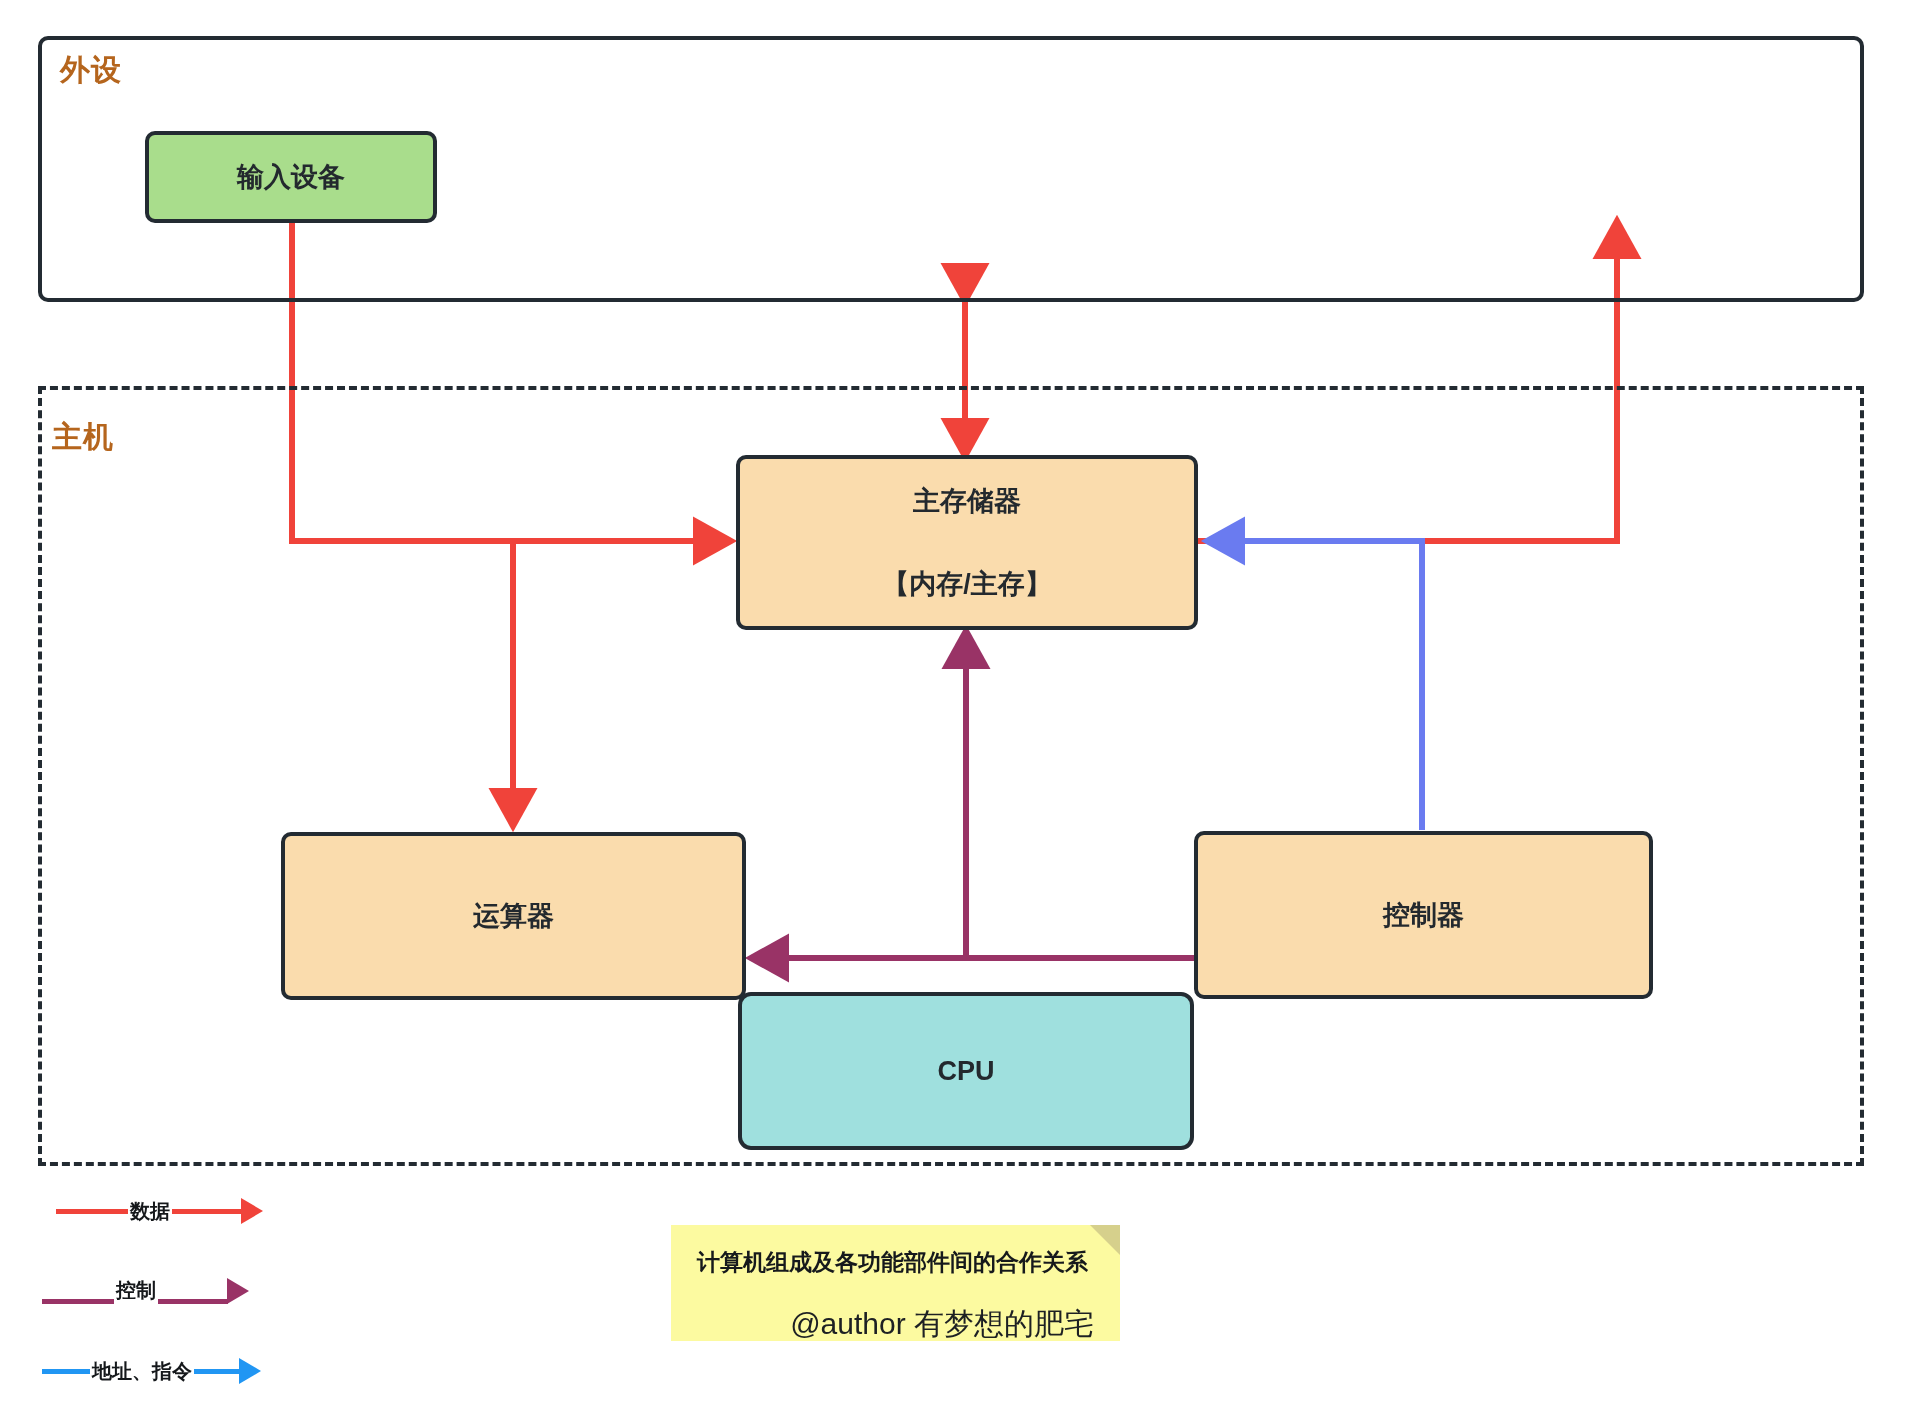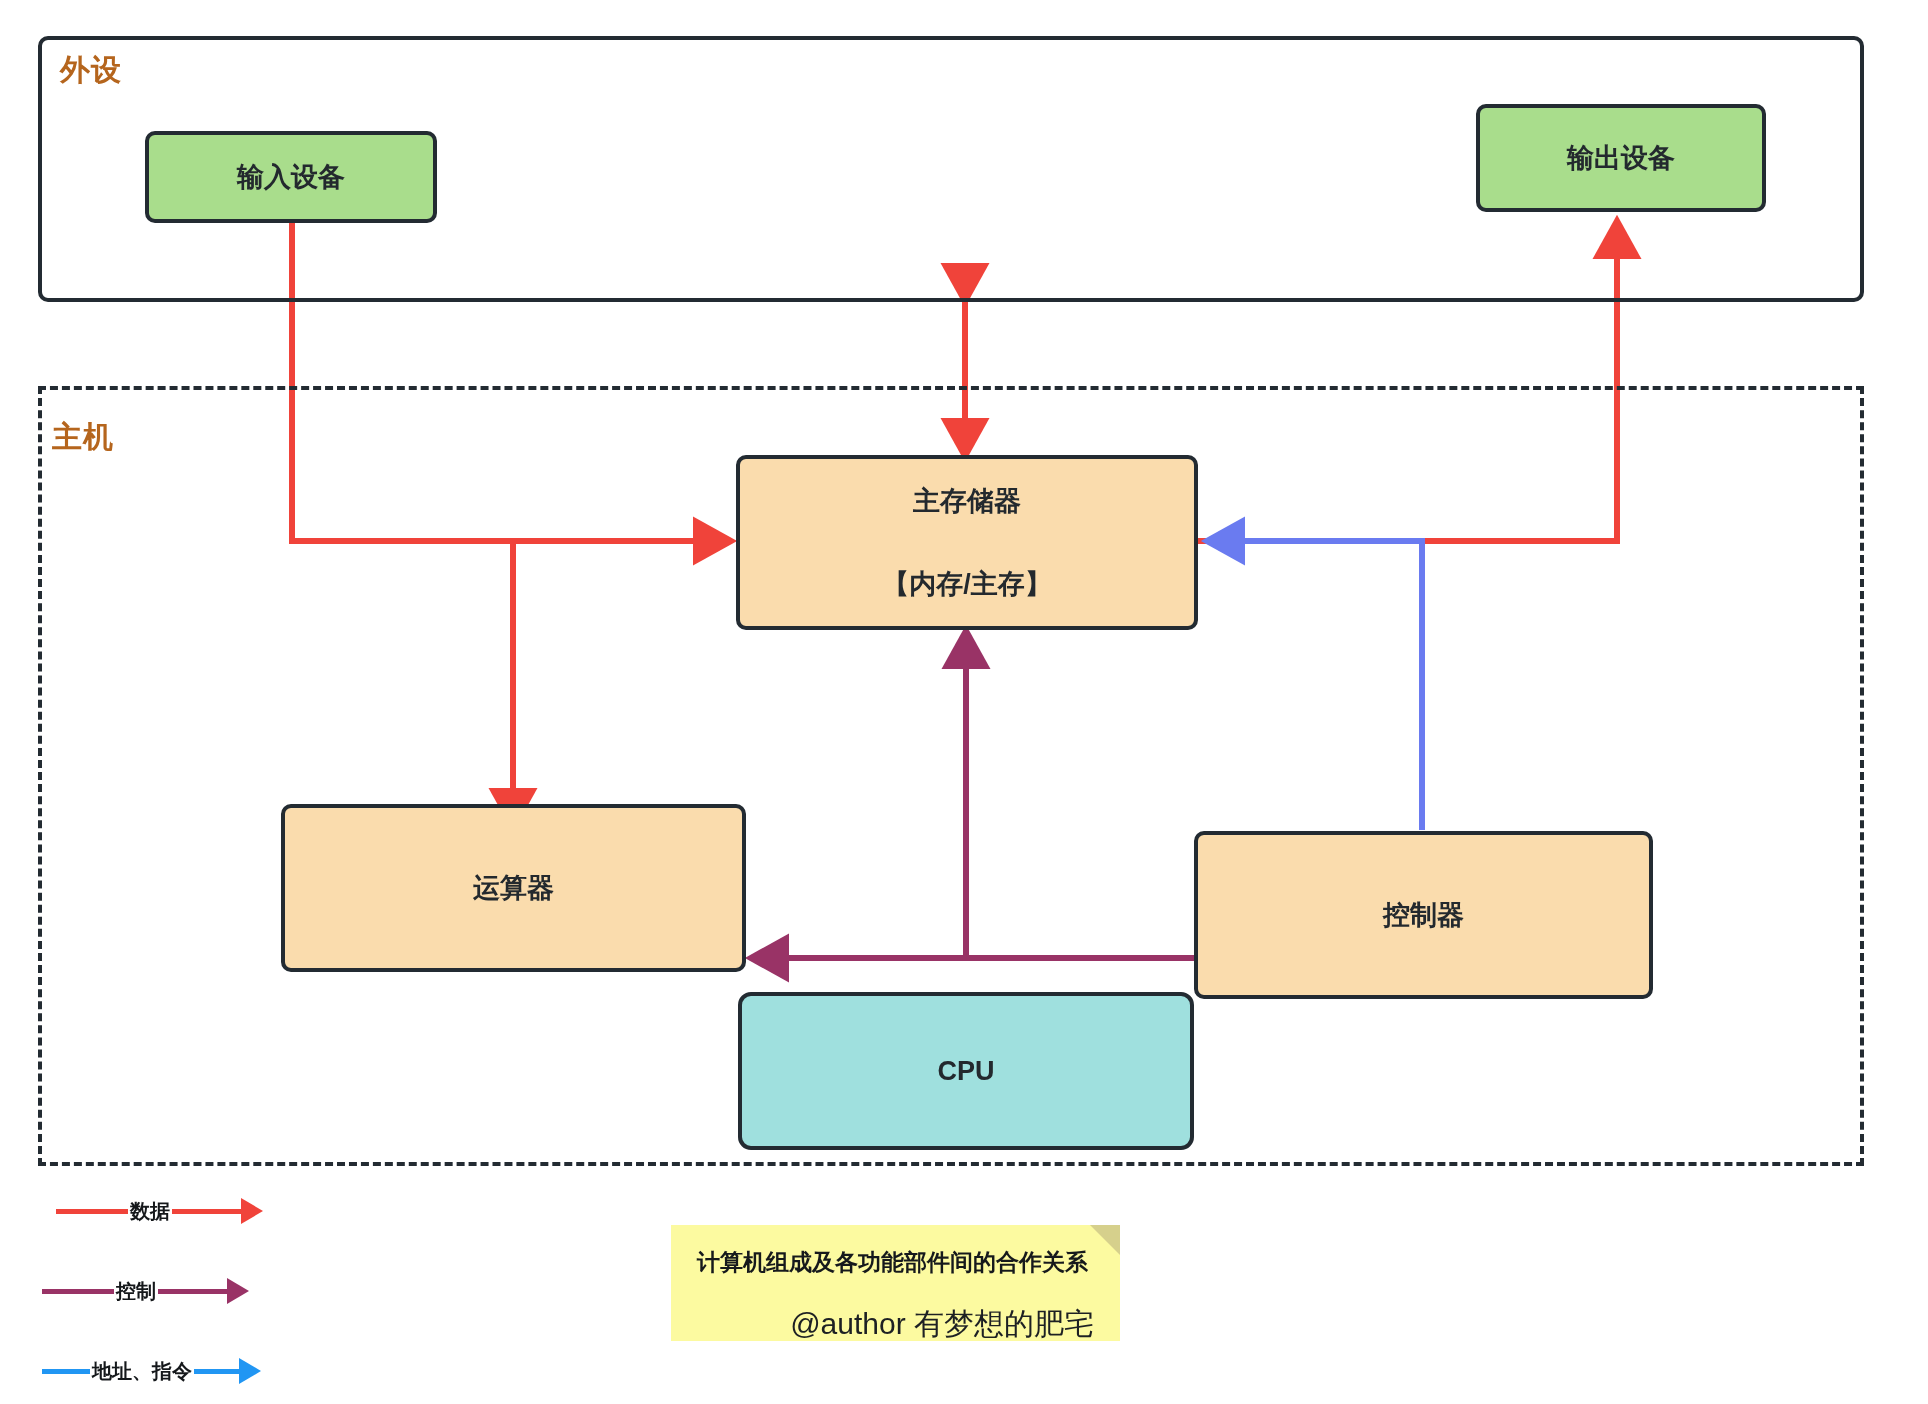--- a/index.html
+++ b/index.html
@@ -172,49 +172,46 @@
   <div class="container-label" style="left:60px; top:50px;">外设</div>
 
   <div class="container-box container-dashed" style="left:38px; top:386px; width:1826px; height:780px;"></div>
   <div class="container-label" style="left:52px; top:402px;margin-top:15px;">主机</div>
 
   <div class="node node-green" style="left:145px; top:131px; width:292px; height:92px;justify-content:center;">
     <span>输入设备</span>
   </div>
 
 
-  <div class="node node-green" style="left:1476px; top:104px; width:290px; height:108px;">
-    <span>输出设备</span>
-  </div>
 
   <div class="node node-orange" style="left:736px; top:455px; width:462px; height:175px; flex-direction:column;">
     <span>主存储器</span>
     <span>【内存/主存】</span>
   </div>
 
-  <div class="node node-orange" style="left:281px; top:804px; width:465px; height:168px;">
+  <div class="node node-orange" style="left:281px; top:832px; width:465px; height:168px;">
     <span>运算器</span>
   </div>
 
   <div class="node node-orange" style="left:1194px; top:831px; width:459px; height:168px;">
     <span>控制器</span>
   </div>
 
   <div class="node node-cyan" style="left:738px; top:992px; width:456px; height:158px;border-radius:13px;">
     <span>CPU</span>
   </div>
 
   <div class="legend-item" style="left:56px; top:1198px;justify-content:space-between;">
     <div class="legend-line" style="background:#f0433a;"></div>
     <div class="legend-label">数据</div>
     <div class="legend-line" style="background:#f0433a; width:70px;"></div>
     <div class="legend-arrowhead" style="border-left:22px solid #f0433a;"></div>
   </div>
 
-  <div class="legend-item" style="left:42px; top:1278px;">
+  <div class="legend-item" style="left:42px; top:1278px;align-items:flex-end;">
     <div class="legend-line" style="background:#993366;"></div>
     <div class="legend-label">控制</div>
     <div class="legend-line" style="background:#993366; width:70px;"></div>
     <div class="legend-arrowhead" style="border-left:22px solid #993366;"></div>
   </div>
 
   <div class="legend-item" style="left:42px; top:1358px;">
     <div class="legend-line" style="background:#2196f3; width:48px;"></div>
     <div class="legend-label">地址、指令</div>
     <div class="legend-line" style="background:#2196f3; width:46px;"></div>

